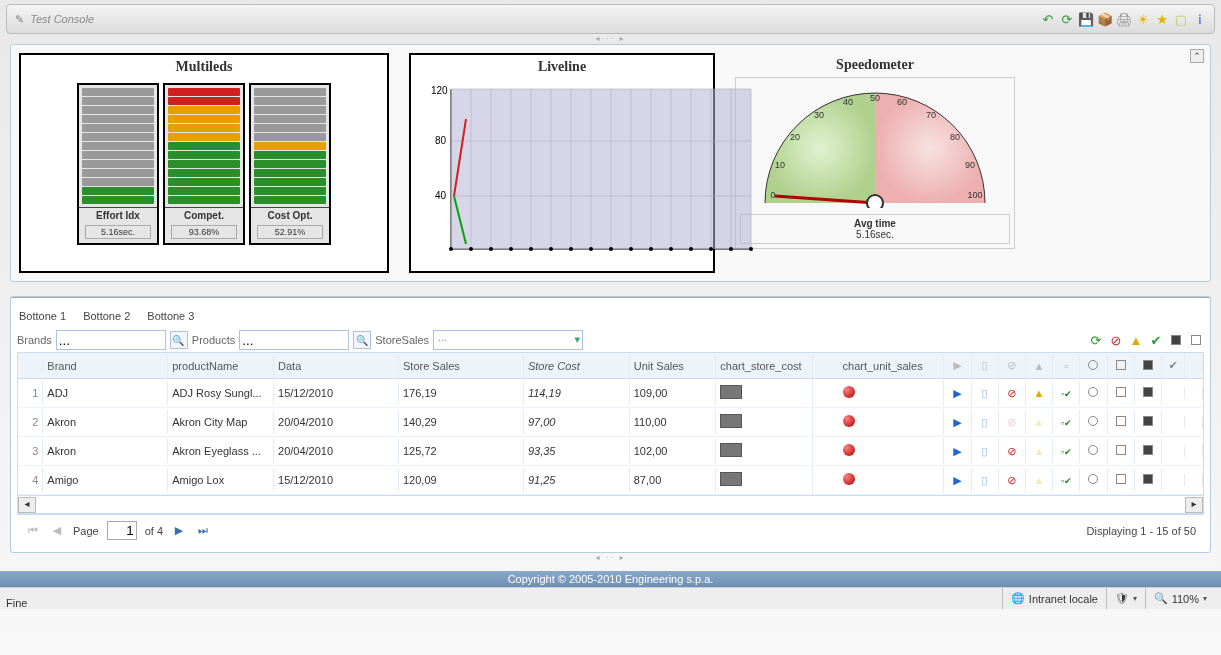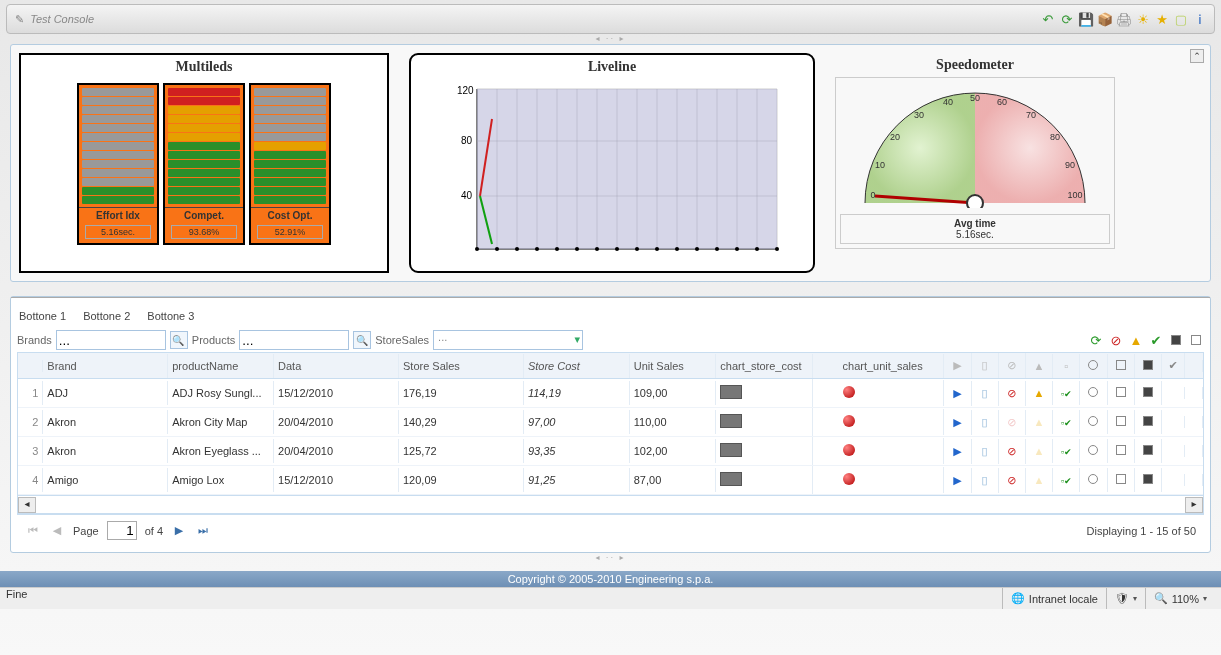--- a/index.html
+++ b/index.html
@@ -43,24 +43,24 @@
   width:14px; height:14px; border:1px solid #aaa; background:#eee; font-size:9px;
   display:flex;align-items:center;justify-content:center;cursor:pointer;
 }
 .dash-row { display:flex; gap:20px; }
 .panel {
   border:2px solid #000;
   background:#fff;
   padding:0;
 }
 .panel.multileds { width:370px; height:220px; }
-.panel.liveline { width:406px; height:220px; position:relative;border-radius:9px;}
+.panel.liveline { width:306px; height:220px; position:relative;}
 .panel-title { text-align:center; font-weight:bold; font-size:14px; font-family:Georgia,serif; padding:4px 0;}
 .multileds-inner { display:flex; gap:4px; padding:4px; justify-content:center;}
-.led-col { border:2px solid #000; width:82px; background:#f97316; }
+.led-col { border:2px solid #000; width:82px; background:#e5e5e5; }
 .led-stack { padding:3px; display:flex; flex-direction:column; gap:1px; border-bottom:1px solid #444;}
 .led { height:8px; border-radius:1px;}
 .led.gray { background:#999;}
 .led.green { background:#2a8f2a;}
 .led.orange { background:#e5a000;}
 .led.red { background:#d02020;}
 .led-label { text-align:center; font-weight:bold; font-size:10px; padding:2px 0;}
 .led-val { text-align:center; font-size:9px; border:1px solid #aaa; margin:2px 6px 4px 6px; padding:1px;}
 .liveline svg { display:block; margin:0 auto;}
 .speedo-box { border:1px solid #ccc; text-align:center;}
@@ -137,21 +137,21 @@
 }
 .pg-btn{ width:16px;height:16px;display:flex;align-items:center;justify-content:center;color:#3a6fa8;cursor:pointer;}
 .pg-btn.dis{color:#bbb;}
 .pg-input{width:30px;border:1px solid #aaa;text-align:right;padding:1px 2px;}
 .pg-disp{margin-left:auto;}
 .copyright{
   margin-top:8px; text-align:center; color:#fff;
   background:linear-gradient(#8aa8c8,#6d8fb5); font-size:11px; padding:2px 0;
 }
 .statusbar{
-  display:flex;align-items:flex-start;height:22px;background:#eee;border-top:1px solid #ccc;
+  display:flex;align-items:flex-end;height:22px;background:#eee;border-top:1px solid #ccc;
   padding:0 6px;font-size:11px;color:#333;
 }
 .statusbar .spacer{flex:1;}
 .zone{border-left:1px solid #bbb;padding:0 8px;display:flex;align-items:center;gap:4px;height:100%;}
 .dropdown-caret{font-size:8px;color:#555;}
 </style>
 </head>
 <body>
 
 <div class="topbar">

